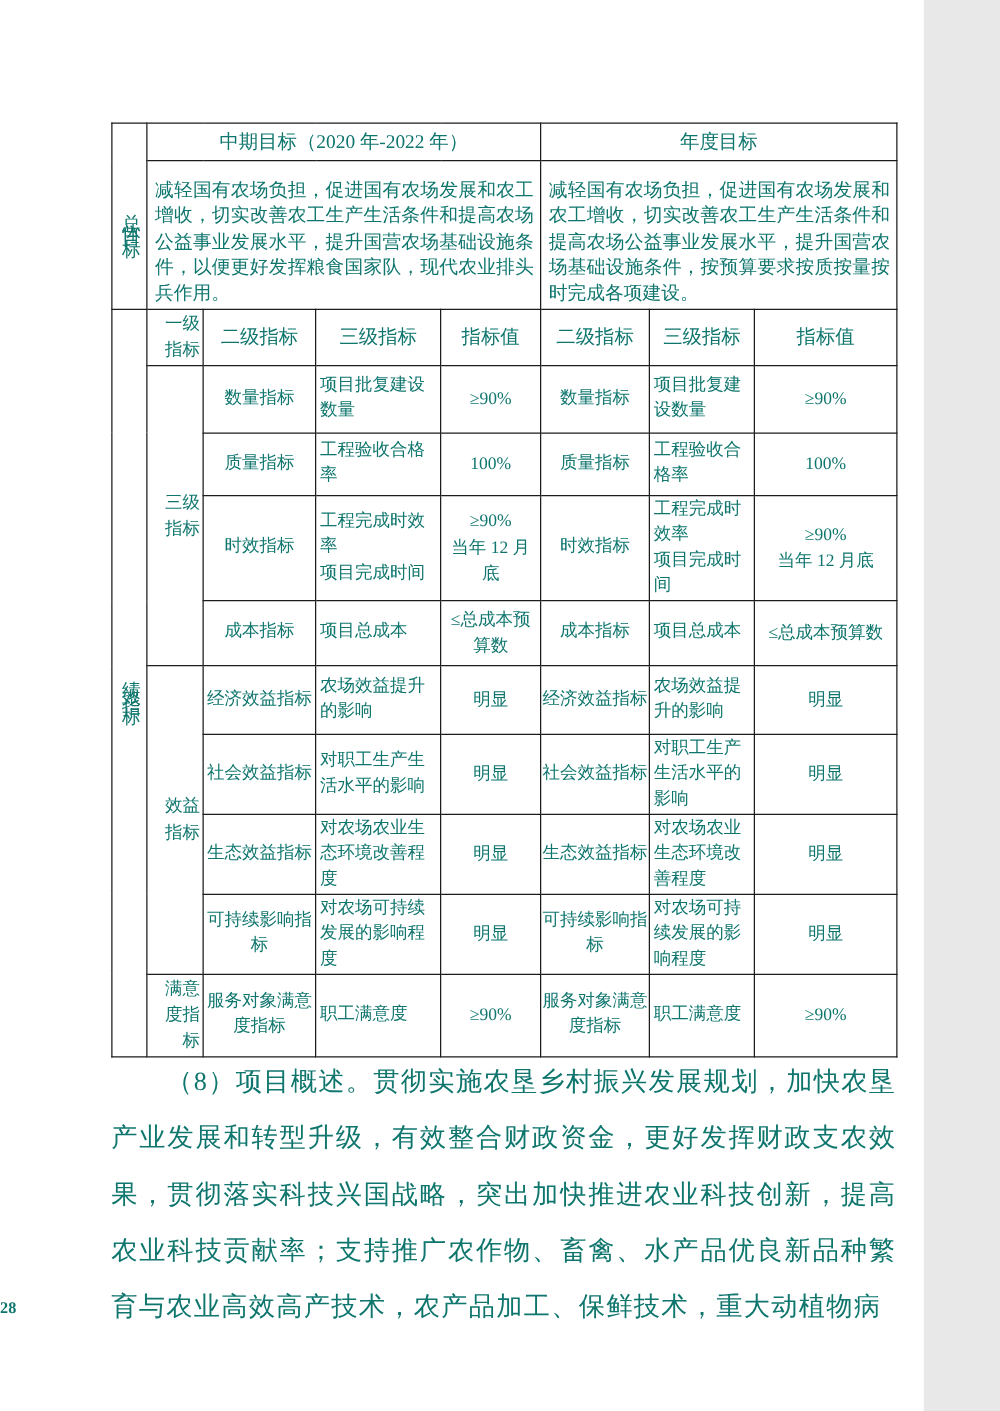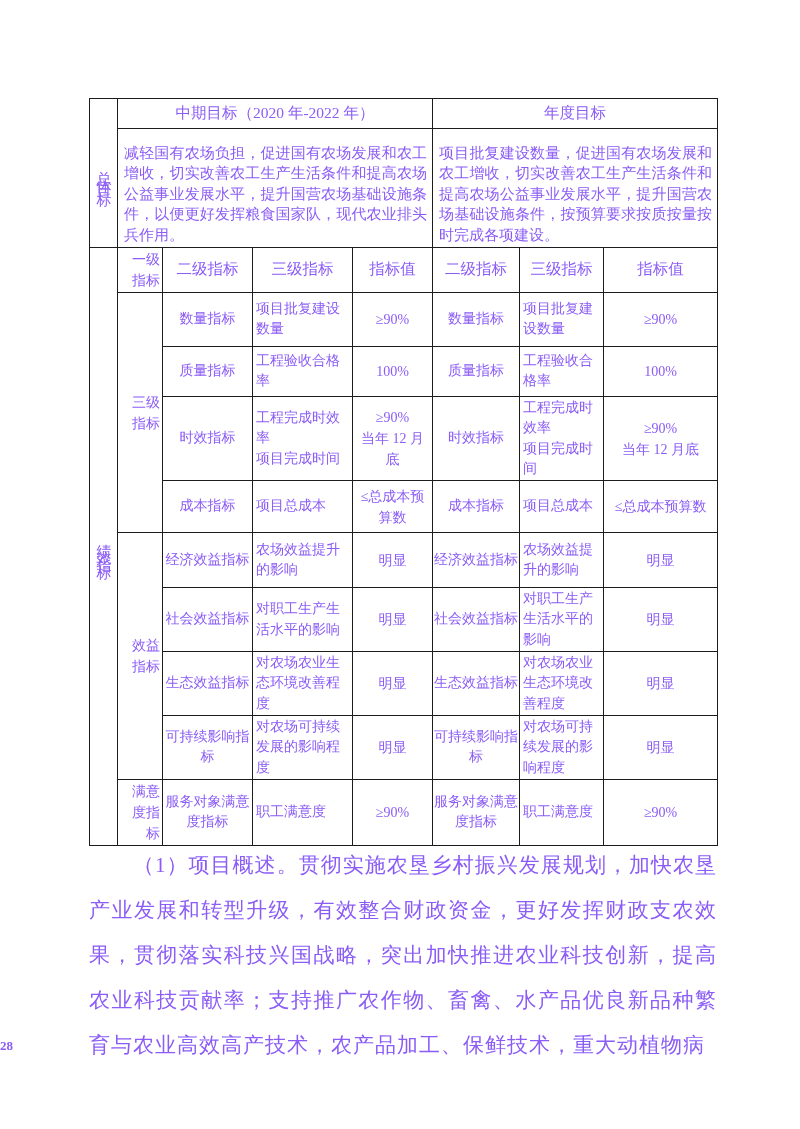--- a/index.html
+++ b/index.html
@@ -1,20 +1,20 @@
 <!DOCTYPE html>
 <html><head>
 <meta charset="utf-8">
 <style>
   html,body{margin:0;padding:0;background:#e8e8e8;}
   .page{
     position:relative;
-    width:800px;height:1129px;
+    width:739px;height:1129px;
     background:#ffffff;
-    color:#8b5cf6;
+    color:#0f766e;
     font-family:"Liberation Serif","DejaVu Serif",serif;
     overflow:hidden;
   }
   
   table.goal-table{
     position:absolute;left:89px;top:98px;
     width:628px;
     border-collapse:collapse;
     table-layout:fixed;
   }
@@ -114,21 +114,21 @@
     </colgroup>
 
     <tbody>
         <tr class="h30">
       <td class="vert" rowspan="2">总体目标</td>
       <td class="hdr" colspan="4">中期目标（2020 年-2022 年）</td>
       <td class="hdr" colspan="3">年度目标</td>
     </tr>
     <tr class="h100">
       <td class="goal-text" colspan="4">减轻国有农场负担，促进国有农场发展和农工增收，切实改善农工生产生活条件和提高农场公益事业发展水平，提升国营农场基础设施条件，以便更好发挥粮食国家队，现代农业排头兵作用。</td>
-      <td class="goal-text" colspan="3">项目批复建设数量，促进国有农场发展和农工增收，切实改善农工生产生活条件和提高农场公益事业发展水平，提升国营农场基础设施条件，按预算要求按质按量按时完成各项建设。</td>
+      <td class="goal-text" colspan="3">减轻国有农场负担，促进国有农场发展和农工增收，切实改善农工生产生活条件和提高农场公益事业发展水平，提升国营农场基础设施条件，按预算要求按质按量按时完成各项建设。</td>
     </tr>
 
     <tr class="h45">
       <td class="vert" rowspan="10">绩效指标</td>
       <td class="lv1 hdr">一级指标</td>
       <td class="hdr">二级指标</td>
       <td class="hdr">三级指标</td>
       <td class="hdr">指标值</td>
       <td class="hdr">二级指标</td>
       <td class="hdr">三级指标</td>
@@ -212,16 +212,16 @@
       <td class="lv2">服务对象满意度指标</td>
       <td class="lv3">职工满意度</td>
       <td class="val">≥90%</td>
       <td class="lv2">服务对象满意度指标</td>
       <td class="lv3">职工满意度</td>
       <td class="val wide">≥90%</td>
     </tr>
   </tbody>
     </table>
 
-  <div class="body-paragraph">（1）项目概述。贯彻实施农垦乡村振兴发展规划，加快农垦产业发展和转型升级，有效整合财政资金，更好发挥财政支农效果，贯彻落实科技兴国战略，突出加快推进农业科技创新，提高农业科技贡献率；支持推广农作物、畜禽、水产品优良新品种繁育与农业高效高产技术，农产品加工、保鲜技术，重大动植物病</div>
+  <div class="body-paragraph">（8）项目概述。贯彻实施农垦乡村振兴发展规划，加快农垦产业发展和转型升级，有效整合财政资金，更好发挥财政支农效果，贯彻落实科技兴国战略，突出加快推进农业科技创新，提高农业科技贡献率；支持推广农作物、畜禽、水产品优良新品种繁育与农业高效高产技术，农产品加工、保鲜技术，重大动植物病</div>
   <div class="page-number">28</div>
 
 </div>
 
 </body></html>

